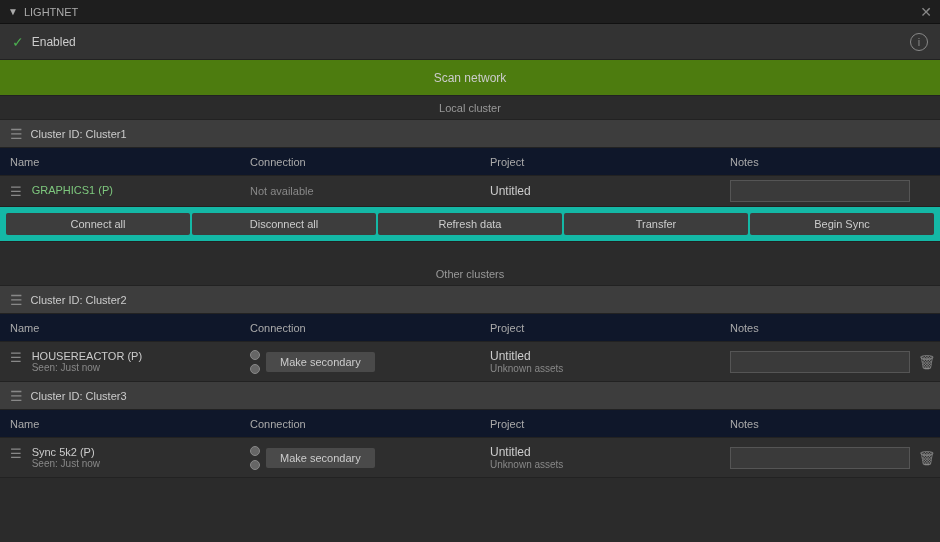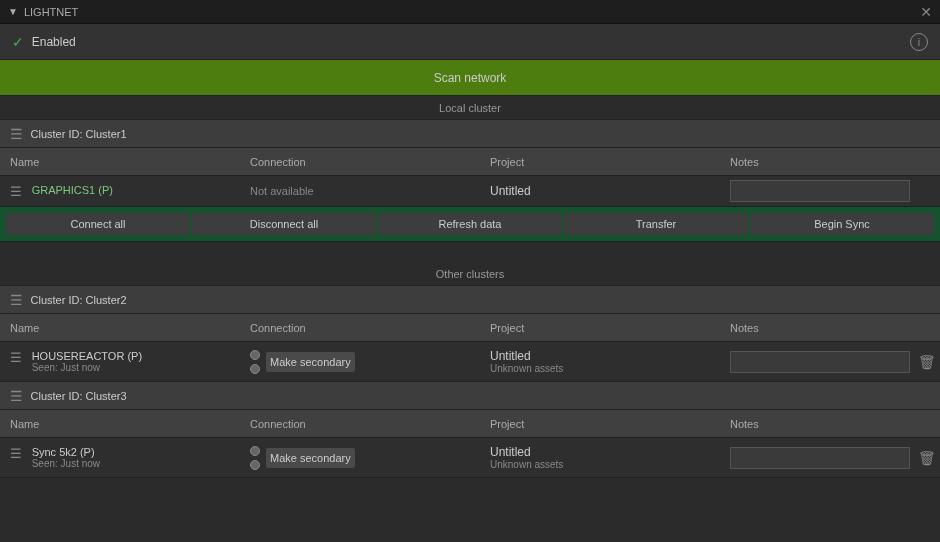--- a/index.html
+++ b/index.html
@@ -112,21 +112,21 @@
     .menu-icon {
       color: #888;
       font-size: 14px;
       cursor: pointer;
     }
 
     
     .table-header {
       display: grid;
       grid-template-columns: 240px 240px 240px 1fr;
-      background: #404040;
+      background: #0f172a;
       height: 28px;
       align-items: center;
       padding: 0 10px;
       border-bottom: 1px solid #222;
       color: #aaa;
       font-size: 11px;
     }
 
     
     .table-row {
@@ -169,21 +169,21 @@
     .name-col {
       display: flex;
       flex-direction: column;
     }
 
     
     .actions-row {
       display: flex;
       gap: 2px;
       padding: 6px 6px;
-      background: #14532d;
+      background: #14b8a6;
       border-bottom: 1px solid #222;
     }
     .action-btn {
       background: #3d3d3d;
       color: #ccc;
       border: none;
       padding: 5px 16px;
       font-size: 11px;
       cursor: pointer;
       border-radius: 2px;
@@ -201,21 +201,21 @@
       height: 10px;
       border-radius: 50%;
       background: #666;
       border: 1px solid #888;
       flex-shrink: 0;
     }
     .make-secondary-btn {
       background: #4a4a4a;
       color: #ccc;
       border: none;
-      padding: 4px 4px;
+      padding: 4px 14px;
       font-size: 11px;
       cursor: pointer;
       border-radius: 2px;
     }
 
     .conn-dots-col {
       display: flex;
       flex-direction: column;
       gap: 4px;
       justify-content: center;

